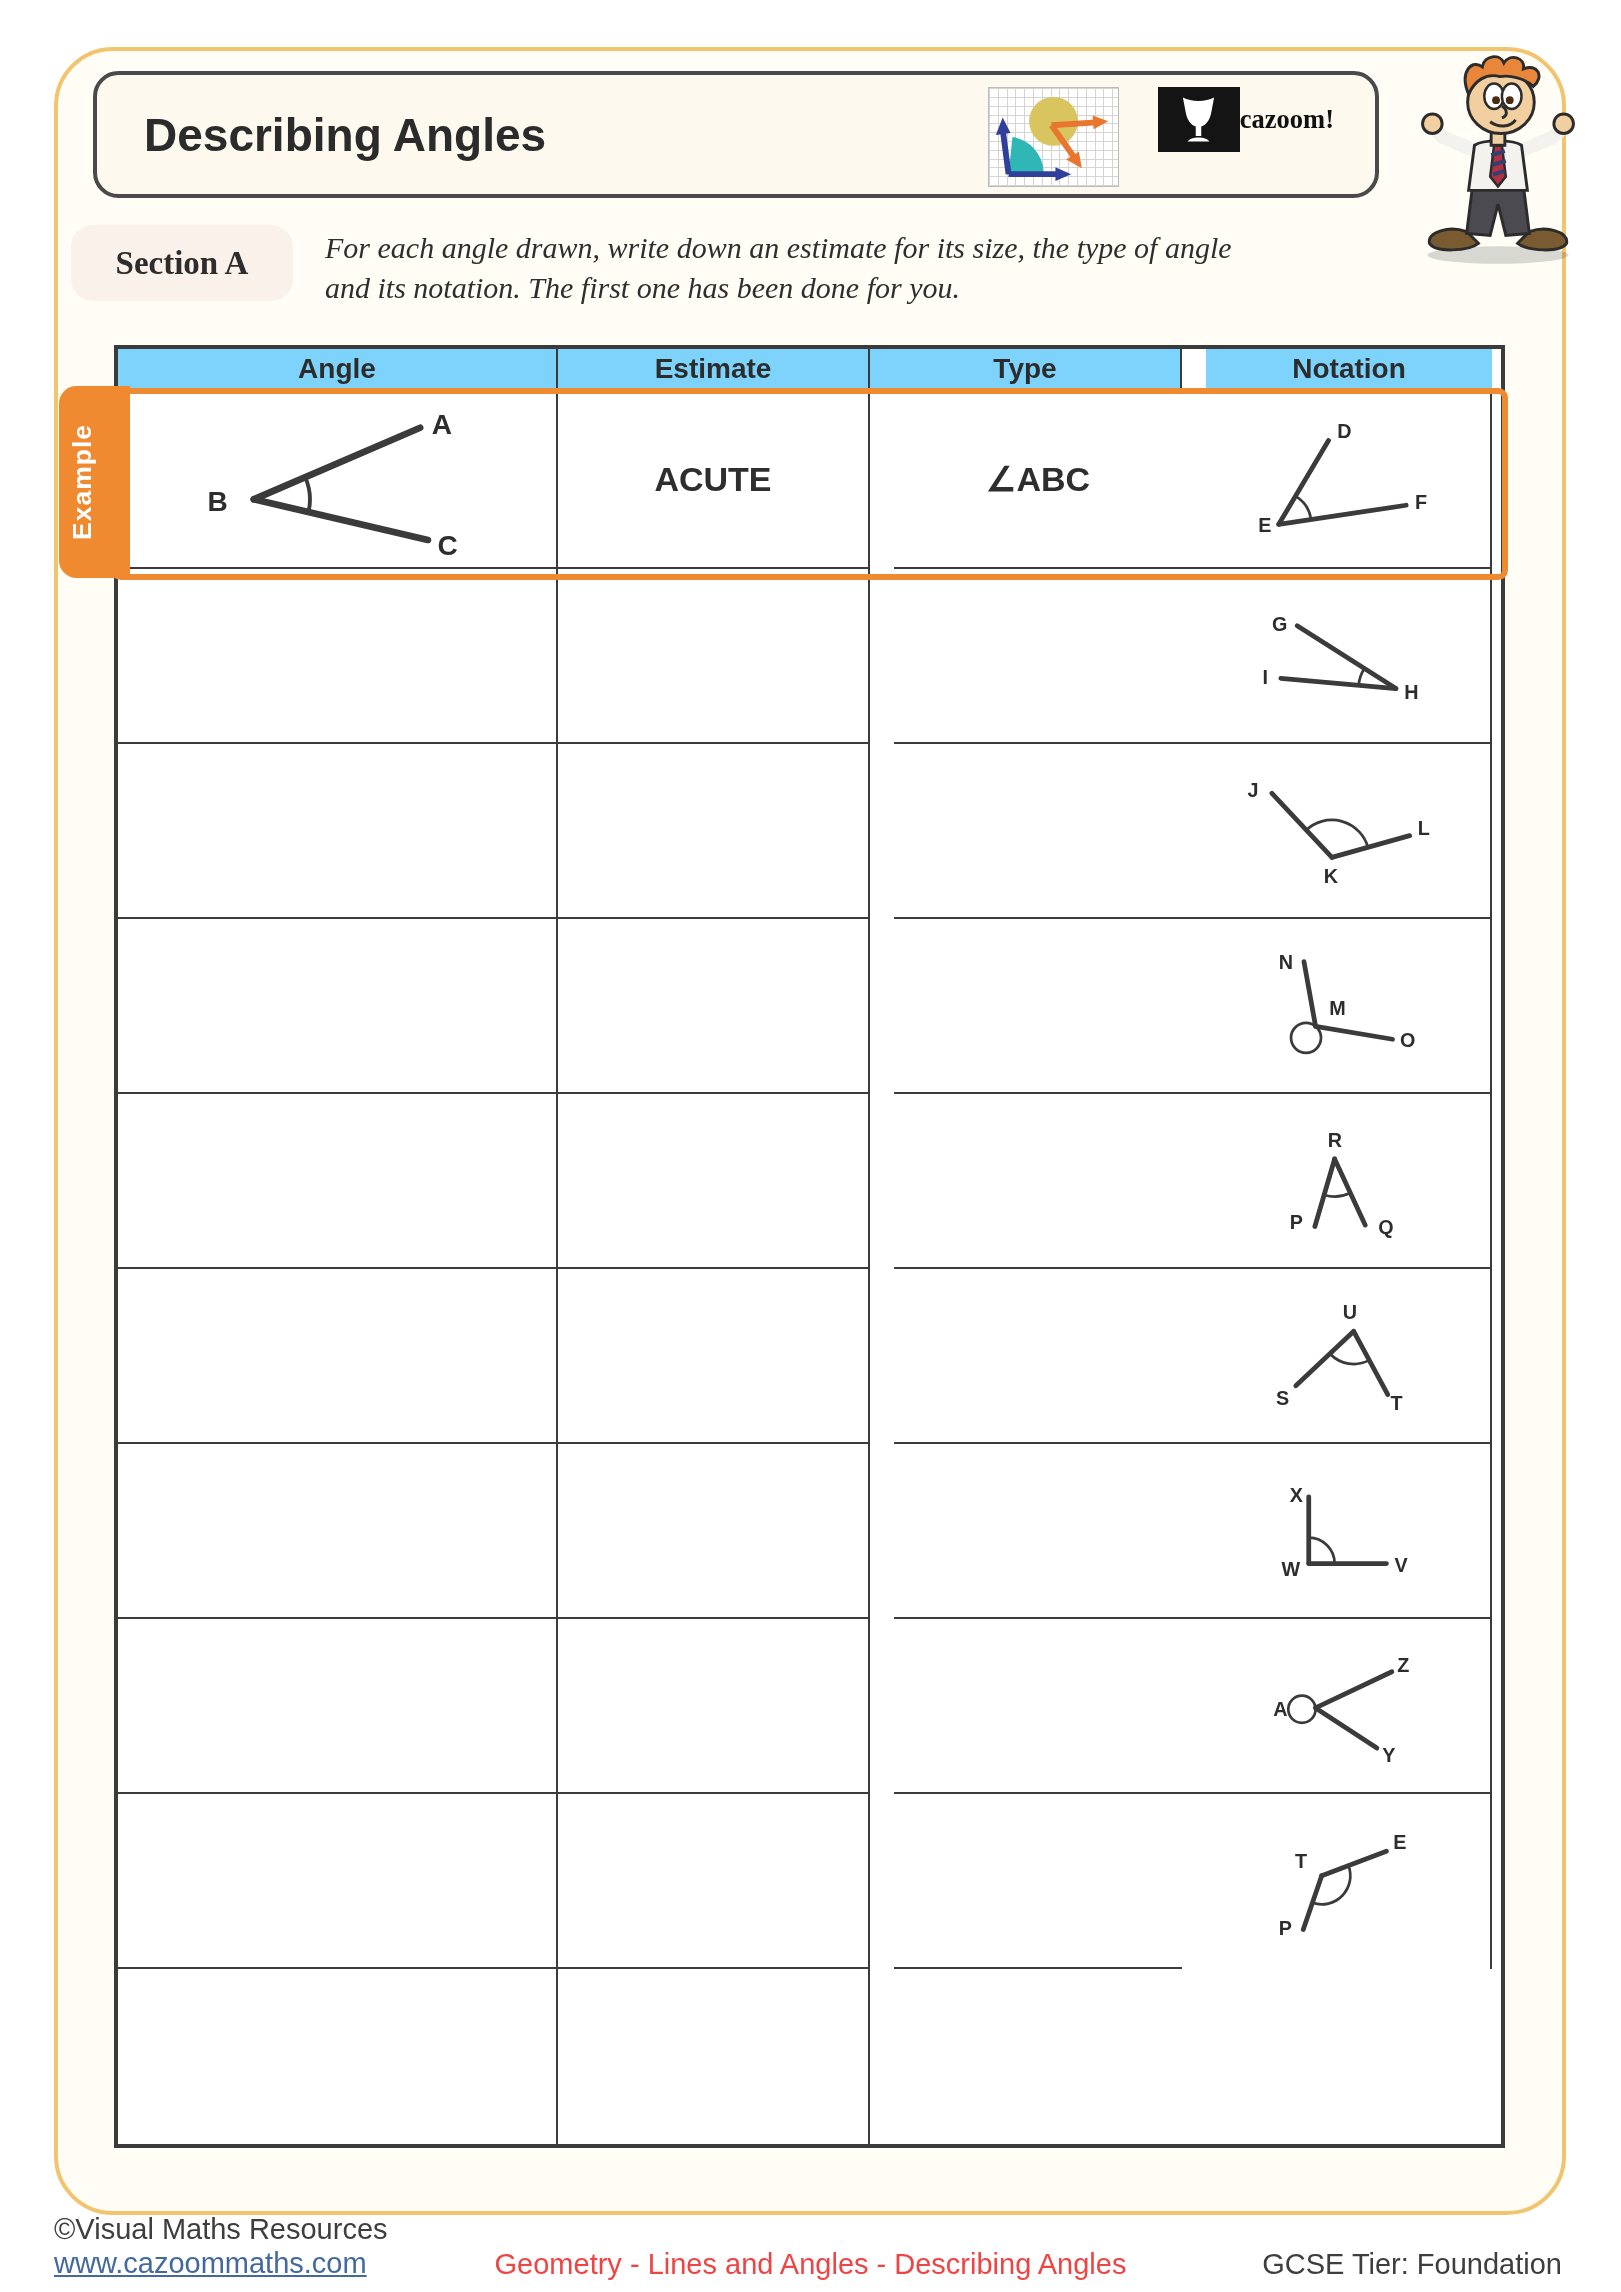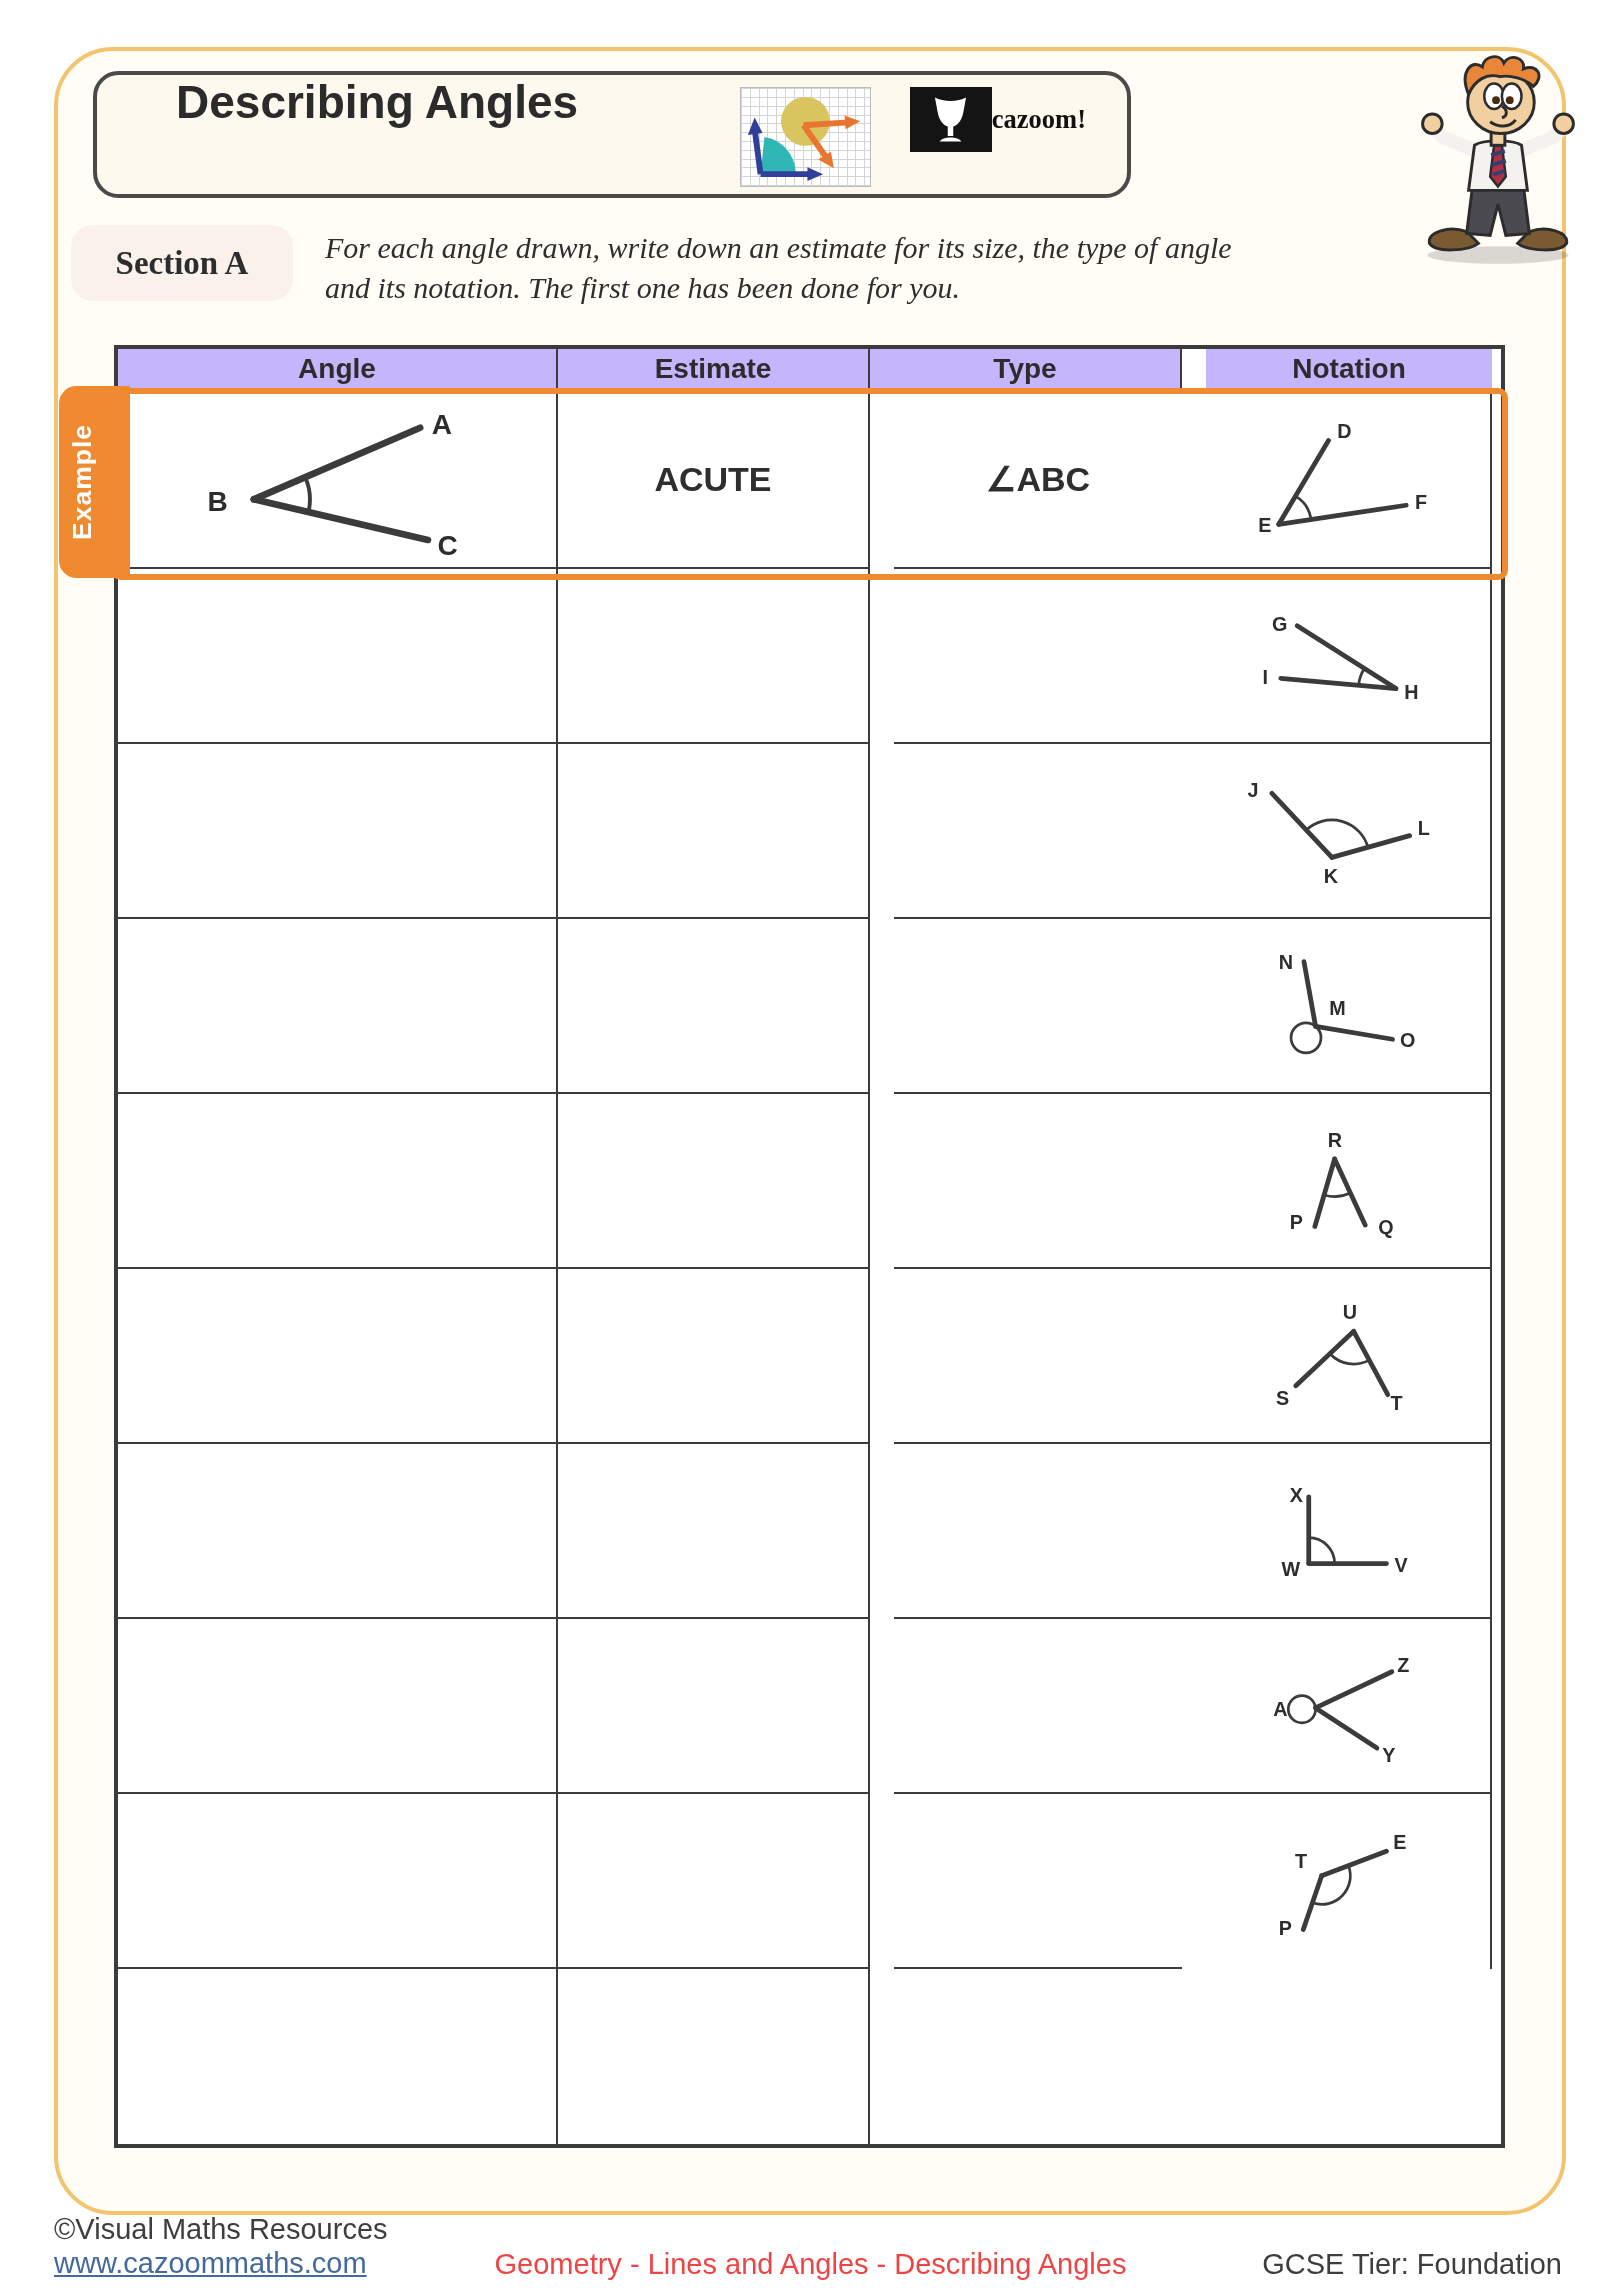--- a/index.html
+++ b/index.html
@@ -1,34 +1,34 @@
 <!DOCTYPE html>
 <html><head>
 <meta charset="utf-8">
 <style>
   html,body{margin:0;padding:0;}
   body{width:1621px;height:2293px;position:relative;background:#ffffff;font-family:"Liberation Sans",sans-serif;color:#2d2d2d;overflow:hidden;}
   .page-border{position:absolute;left:54px;top:47px;width:1512px;height:2168px;border:4.9px solid #f2c46d;border-radius:59px;background:#fffdf6;box-sizing:border-box;}
-  .header-box{position:absolute;left:93px;top:71px;width:1038px;height:127px;background:#fdf9ee;border:4.9px solid #4a4a4a;border-radius:25.5px;box-sizing:border-box;display:flex;align-items:flex-start;padding-left:32px;}
+  .header-box{position:absolute;left:93px;top:71px;width:1286px;height:127px;background:#fdf9ee;border:4.9px solid #4a4a4a;border-radius:25.5px;box-sizing:border-box;display:flex;align-items:center;}
   .page-title{font-size:46px;font-weight:bold;color:#2b2b2b;margin-left:47px;letter-spacing:0px;flex:0 0 auto;}
   .header-logos{position:absolute;right:41px;top:11.8px;display:flex;align-items:flex-start;gap:39px;}
   .graph-icon{width:129px;height:98px;background:#ffffff;border:1px solid #bbb;
     background-image:repeating-linear-gradient(0deg,#d4d4d4 0 1px,transparent 1px 8.8px),repeating-linear-gradient(90deg,#d4d4d4 0 1px,transparent 1px 8.8px);}
   .cazoom-logo{display:flex;flex-direction:row;align-items:center;}
   .cazoom-box{width:82px;height:65px;background:#141414;display:flex;align-items:center;justify-content:center;}
   .cazoom-text{font-family:"Liberation Serif",serif;font-weight:bold;font-size:26.5px;color:#111;margin-top:0px;}
   .mascot{position:absolute;left:1400px;top:51px;width:196px;height:216px;z-index:5;}
   .section-label{position:absolute;left:71px;top:225px;width:222px;height:76px;background:#faf2ea;border-radius:21.6px;display:flex;align-items:center;justify-content:center;}
   .section-label span{font-family:"Liberation Serif",serif;font-weight:bold;font-size:33px;color:#2d2d2d;}
   .instructions{position:absolute;left:325px;top:228px;width:1039px;font-family:"Liberation Serif",serif;font-style:italic;font-size:30px;line-height:1.32;color:#2e2e2e;}
   .wtable{position:absolute;left:114px;top:345px;width:1383px;border:4.9px solid #3b3b3b;background:#ffffff;display:grid;grid-template-columns:440px 312px 312px 310px;grid-template-rows:42px 178px repeat(9,175px);box-sizing:content-box;}
   .cell{border-right:2.9px solid #3b3b3b;border-bottom:2.9px solid #3b3b3b;box-sizing:border-box;display:flex;align-items:center;justify-content:center;position:relative;background:#fff;}
   .cell.lastcol{border-right:none;margin-left:24px;}
   .cell.lastrow{border-bottom:none;}
-  .hcell{background:#c4b5fd;font-weight:bold;font-size:28px;color:#2c2c2c;border-bottom:3.9px solid #3b3b3b;}
+  .hcell{background:#7dd3fc;font-weight:bold;font-size:28px;color:#2c2c2c;border-bottom:3.9px solid #3b3b3b;}
   .valcell{font-weight:bold;font-size:34px;color:#2e2e2e;}
   .angle-svg{width:100%;height:100%;display:block;}
   .angle-svg path,.angle-svg line{stroke:#3b3b3b;fill:none;}
   .ray{stroke-width:7;stroke-linecap:round;}
   .arc{stroke-width:4;}
   .ptlabel{font-family:"Liberation Sans",sans-serif;font-weight:bold;font-size:29px;fill:#2d2d2d;}
   .example-outline{position:absolute;left:-6.9px;top:39px;width:1397px;height:192px;border:6.9px solid #f08a30;border-radius:9.8px;box-sizing:border-box;pointer-events:none;z-index:3;}
   .example-tab{position:absolute;left:-59px;top:37px;width:71px;height:192px;background:#f08a30;border-radius:17.6px 0 0 17.6px;z-index:1;display:flex;align-items:center;justify-content:flex-start;}
   .example-tab span{writing-mode:vertical-rl;transform:rotate(180deg);color:#fff;font-weight:bold;font-size:26.5px;letter-spacing:1px;margin-left:7.8px;}
   .footer-left1{position:absolute;left:54px;top:2213px;font-size:29px;color:#3e3e3e;text-align:right;}

